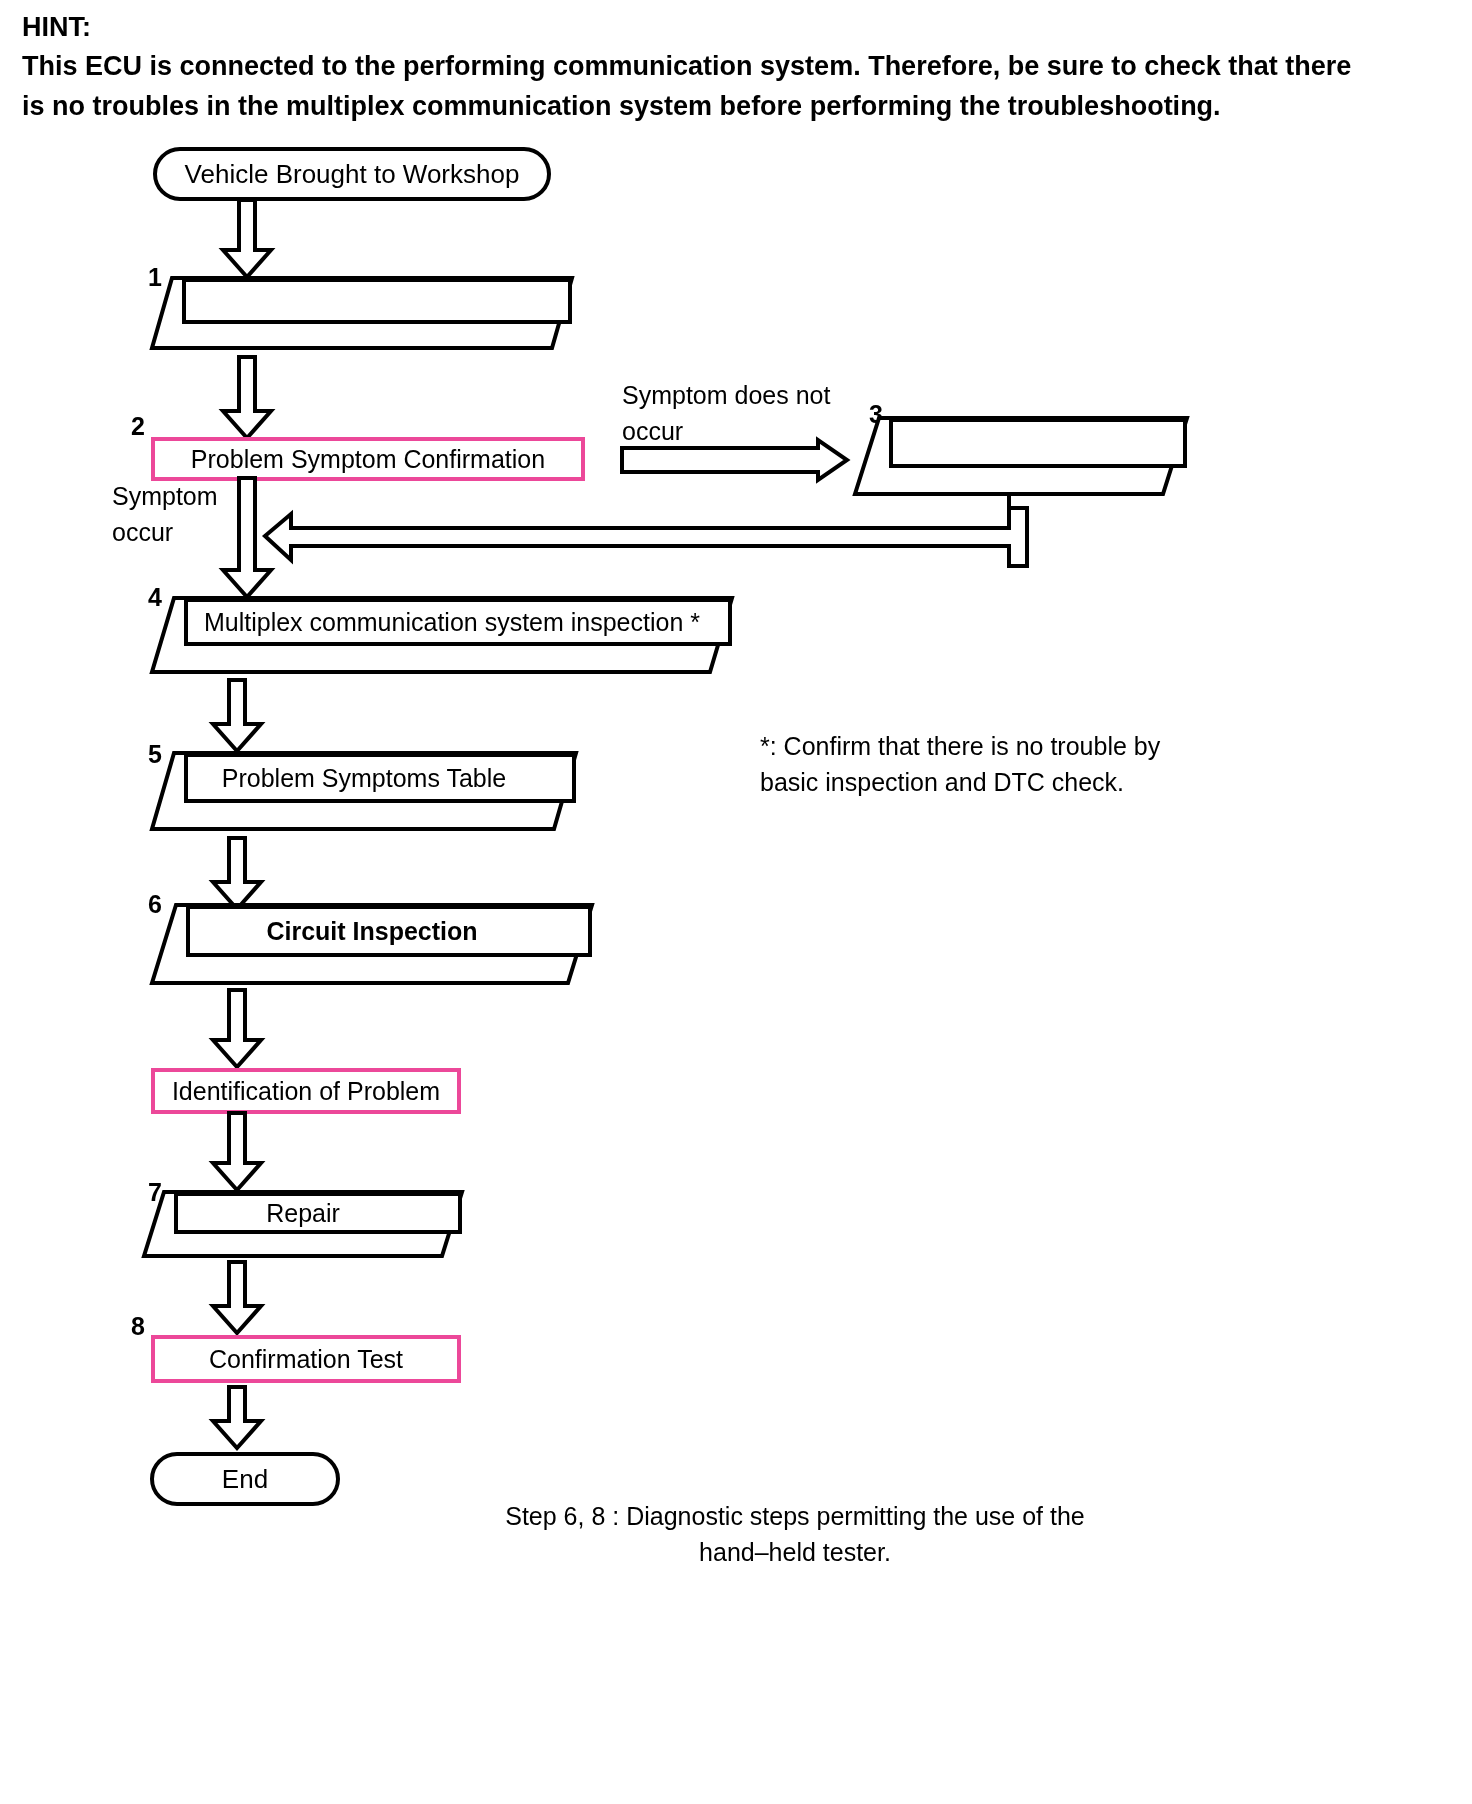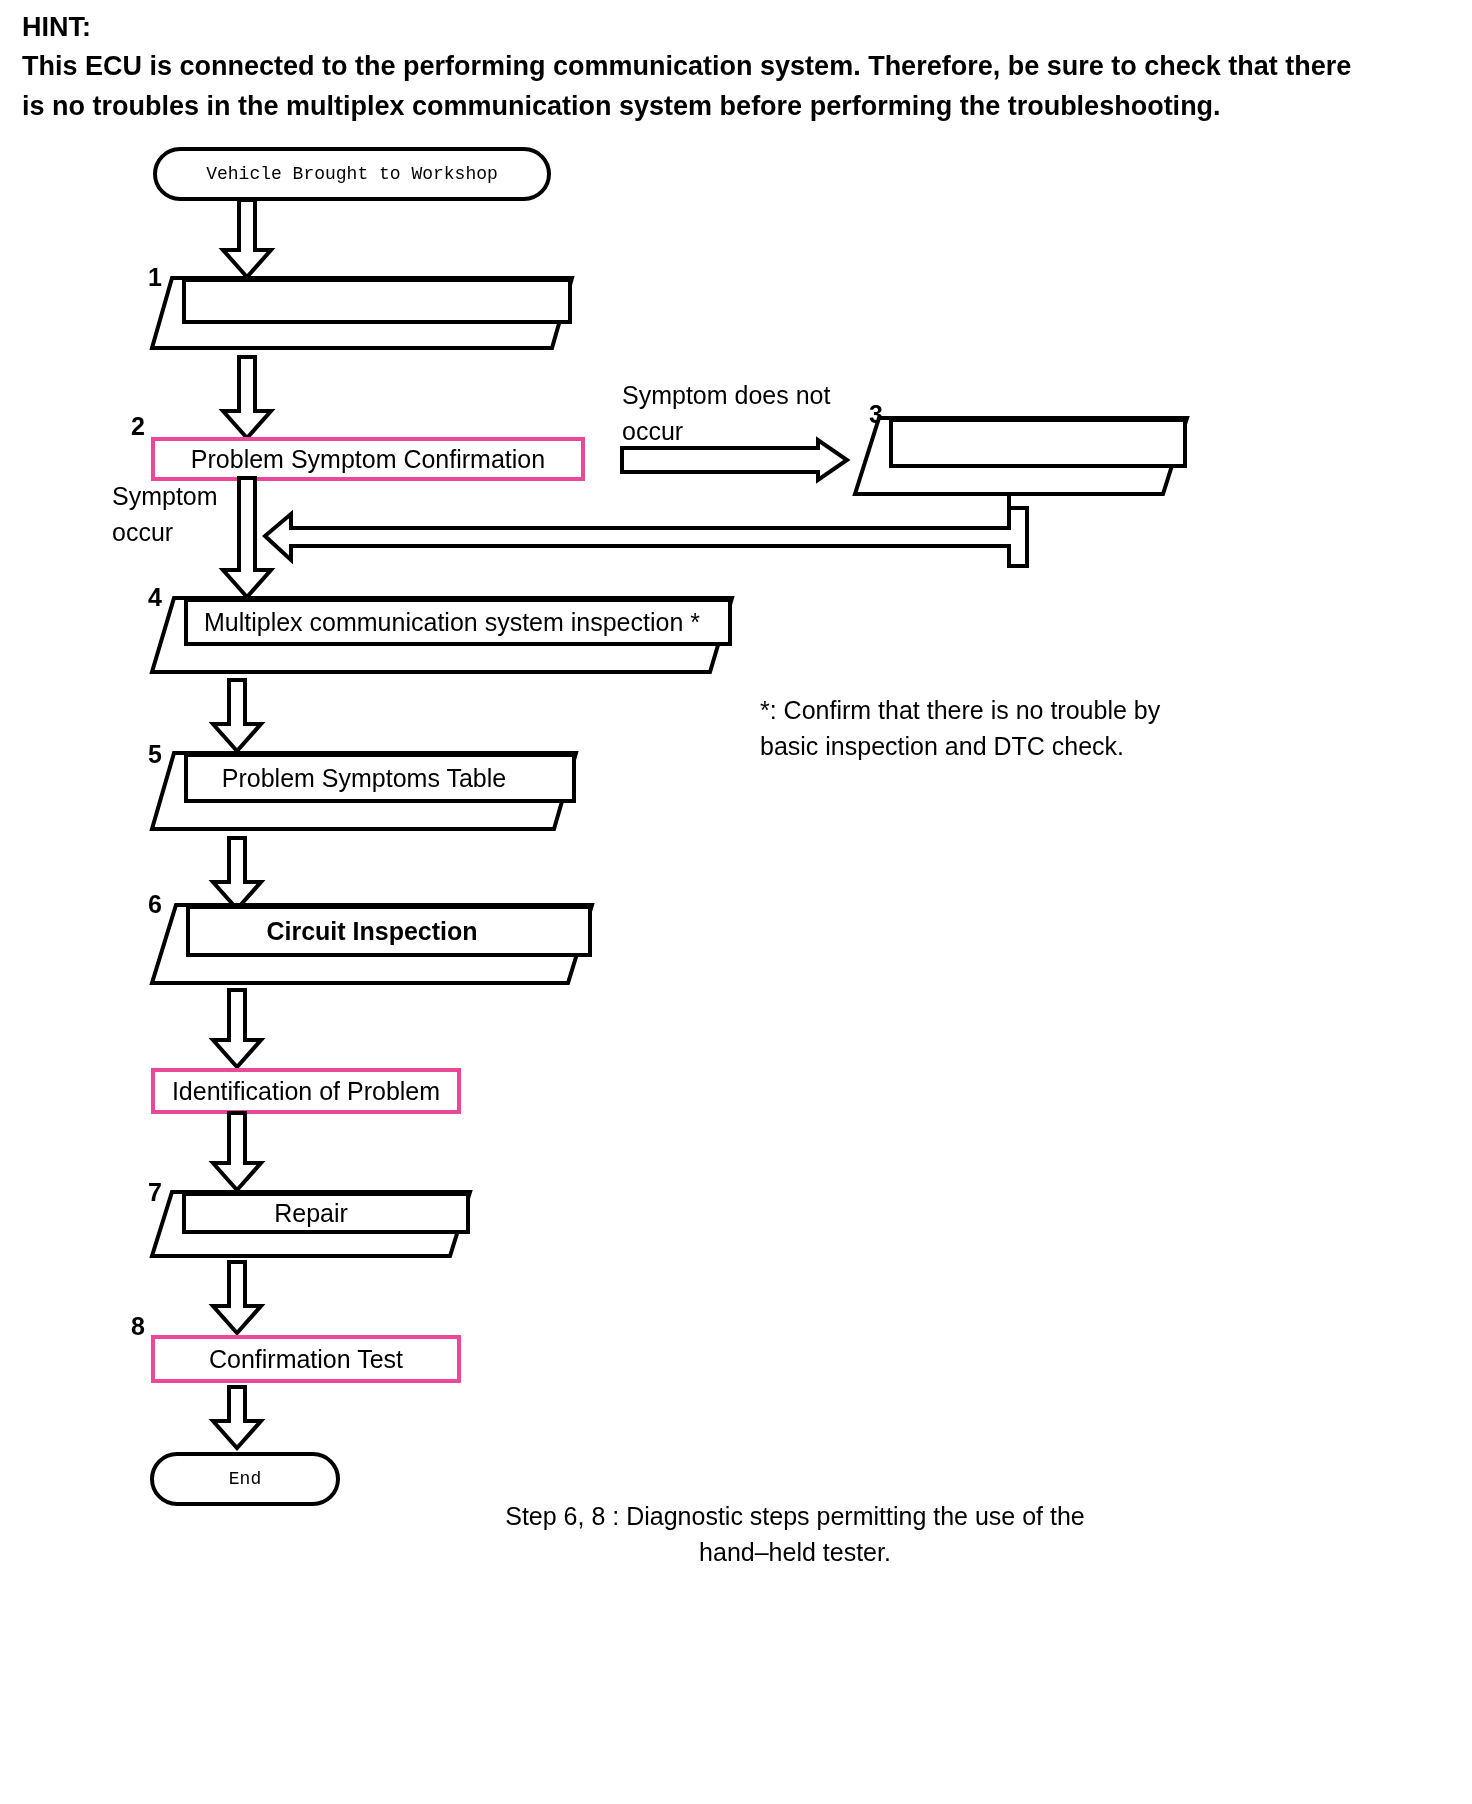--- a/index.html
+++ b/index.html
@@ -16,21 +16,21 @@
   #hint .hint-body{font-size:27px;font-weight:bold;line-height:1.48;}
 
   
   .lbl{font-size:25px;line-height:1.45;white-space:pre-line;}
   .stepnum{font-size:25px;font-weight:bold;}
 
   
   .pill{
     border:4px solid #000;border-radius:999px;background:#fff;
     display:flex;align-items:center;justify-content:center;
-    font-size:18px;box-sizing:border-box;font-family:Liberation Mono, monospace;
+    font-size:26px;box-sizing:border-box;
   }
 
   
   .rect{
     border:4px solid #ec4899;background:#fff;box-sizing:border-box;
     display:flex;align-items:center;justify-content:center;
     font-size:25px;
   }
 
   
@@ -40,21 +40,21 @@
     position:absolute;left:0;top:0;width:100%;
     display:flex;align-items:center;justify-content:center;
     font-size:25px;pointer-events:none;
   }
   .slab .slabtext.bold{font-weight:bold;}
 
   
   .arrowwrap svg{display:block;overflow:visible;}
 
   
-  .note{font-size:25px;line-height:1.45;white-space:pre-line;}
+  .note{font-size:25px;line-height:1.45;white-space:pre-line;margin-top:36px;}
   .caption{font-size:25px;line-height:1.45;text-align:center;white-space:pre-line;}
 </style>
 </head>
 <body>
 
 <div id="hint" class="abs">
   <div class="hint-label">HINT:</div>
   <div class="hint-body">This ECU is connected to the performing communication system. Therefore, be sure to check that there is no troubles in the multiplex communication system before performing the troubleshooting.</div>
 </div>
 
@@ -177,21 +177,21 @@
   <span>Identification of Problem</span>
 </div>
 
 <div class="abs arrowwrap" style="left:212px;top:1113px;">
   <svg width="50" height="78" viewBox="0 0 50 78">
     <polygon points="17,0 33,0 33,50 49,50 25,77 1,50 17,50" fill="#fff" stroke="#000" stroke-width="4" stroke-linejoin="miter"></polygon>
   </svg>
 </div>
 
 <div class="abs stepnum" style="left:148px;top:1178px;">7</div>
-<div class="abs slab" style="left:152px;top:1192px;width:318px;height:66px;">
+<div class="abs slab" style="left:144px;top:1192px;width:318px;height:66px;">
   <svg width="318" height="66" viewBox="0 0 318 66">
     <polygon points="20,0 318,0 298,64 0,64" fill="#fff" stroke="#000" stroke-width="4"></polygon>
     <polygon points="32,2 316,2 316,40 32,40" fill="#fff" stroke="#000" stroke-width="4"></polygon>
   </svg>
   <div class="slabtext" style="height:42px;">Repair</div>
 </div>
 
 <div class="abs arrowwrap" style="left:212px;top:1262px;">
   <svg width="50" height="72" viewBox="0 0 50 72">
     <polygon points="17,0 33,0 33,44 49,44 25,71 1,44 17,44" fill="#fff" stroke="#000" stroke-width="4" stroke-linejoin="miter"></polygon>

